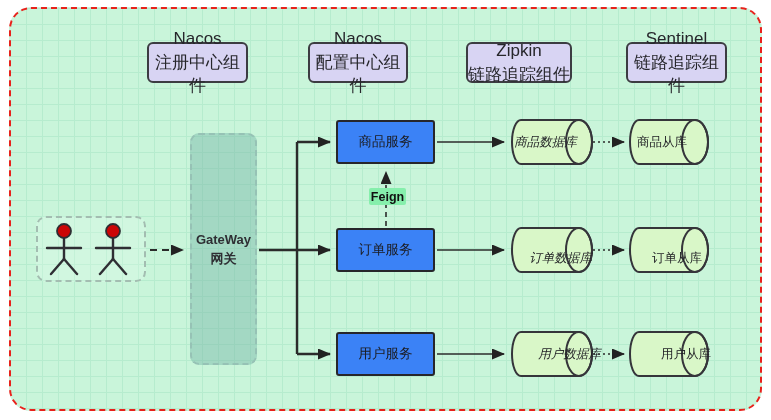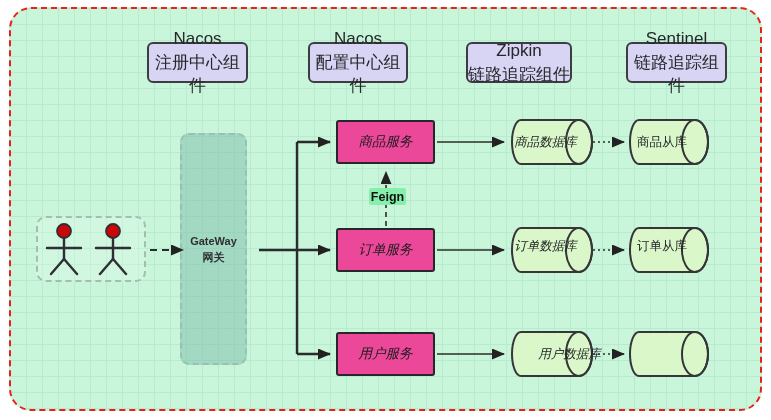--- a/index.html
+++ b/index.html
@@ -28,42 +28,42 @@
   .legend-3 { left: 466px; width: 106px; }
   .legend-4 { left: 626px; width: 101px; }
 
   .users-group {
     position: absolute; left: 36px; top: 216px; width: 110px; height: 66px;
     border: 2px dashed #a3bdb1; border-radius: 10px;
     background: rgba(235, 255, 244, 0.25);
   }
 
   .gateway-band {
-    position: absolute; left: 180px; top: 133px; width: 67px; height: 232px;
+    position: absolute; left: 190px; top: 133px; width: 67px; height: 232px;
     background: rgba(122, 184, 169, 0.48);
     border: 2px dashed #96c2b5; border-radius: 9px;
     display: flex; flex-direction: column; align-items: center; justify-content: center;
-    font-size: 11px; font-weight: 600; color: #2e2e33; line-height: 1.5; text-align: center;
+    font-size: 13px; font-weight: 600; color: #2e2e33; line-height: 1.5; text-align: center;
   }
 
   .service {
     position: absolute; left: 336px; width: 99px; height: 44px;
-    background: #ec4899; border: 2px solid #26262b; border-radius: 3px;
+    background: #3b82f6; border: 2px solid #26262b; border-radius: 3px;
     display: flex; align-items: center; justify-content: center;
-    font-size: 13.5px; color: #1b1b1f; font-style: italic;
+    font-size: 13.5px; color: #1b1b1f;
   }
   .service-1 { top: 120px; } .service-2 { top: 228px; text-align: right; } .service-3 { top: 332px; }
 
   .cyl-label {
     position: absolute; height: 44px; display: flex; align-items: center; justify-content: center;
     font-size: 12.5px; color: #1f1f24; white-space: nowrap;
   }
   .dbl { left: 511px; width: 69px; font-style: italic; }
   .rpl { left: 631px; width: 62px; }
-  .row-1 { top: 120px; } .row-2 { top: 224px; } .row-3 { top: 332px; padding-left: 48px; }
+  .row-1 { top: 120px; } .row-2 { top: 236px; margin-left: 15px; } .row-3 { top: 332px; padding-left: 48px; }
 
   .feign-label {
     position: absolute; left: 369px; top: 188px; width: 37px; height: 17px;
     background: #86efac; border-radius: 2px;
     display: flex; align-items: center; justify-content: center;
     font-size: 12.5px; font-weight: bold; color: #111111;
   }
 
   svg.overlay { position: absolute; left: 0; top: 0; width: 771px; height: 420px; pointer-events: none; }
 </style>
@@ -173,16 +173,17 @@
   </div>
   <div class="service service-3">
     <span>用户服务</span>
   </div>
 
   <div class="cyl-label dbl row-1">商品数据库</div>
   <div class="cyl-label dbl row-2">订单数据库</div>
   <div class="cyl-label dbl row-3">用户数据库</div>
   <div class="cyl-label rpl row-1">商品从库</div>
   <div class="cyl-label rpl row-2">订单从库</div>
+  <div class="cyl-label rpl row-3">用户从库</div>
 
   <div class="feign-label">Feign</div>
 
 </div>
 
 </body></html>

